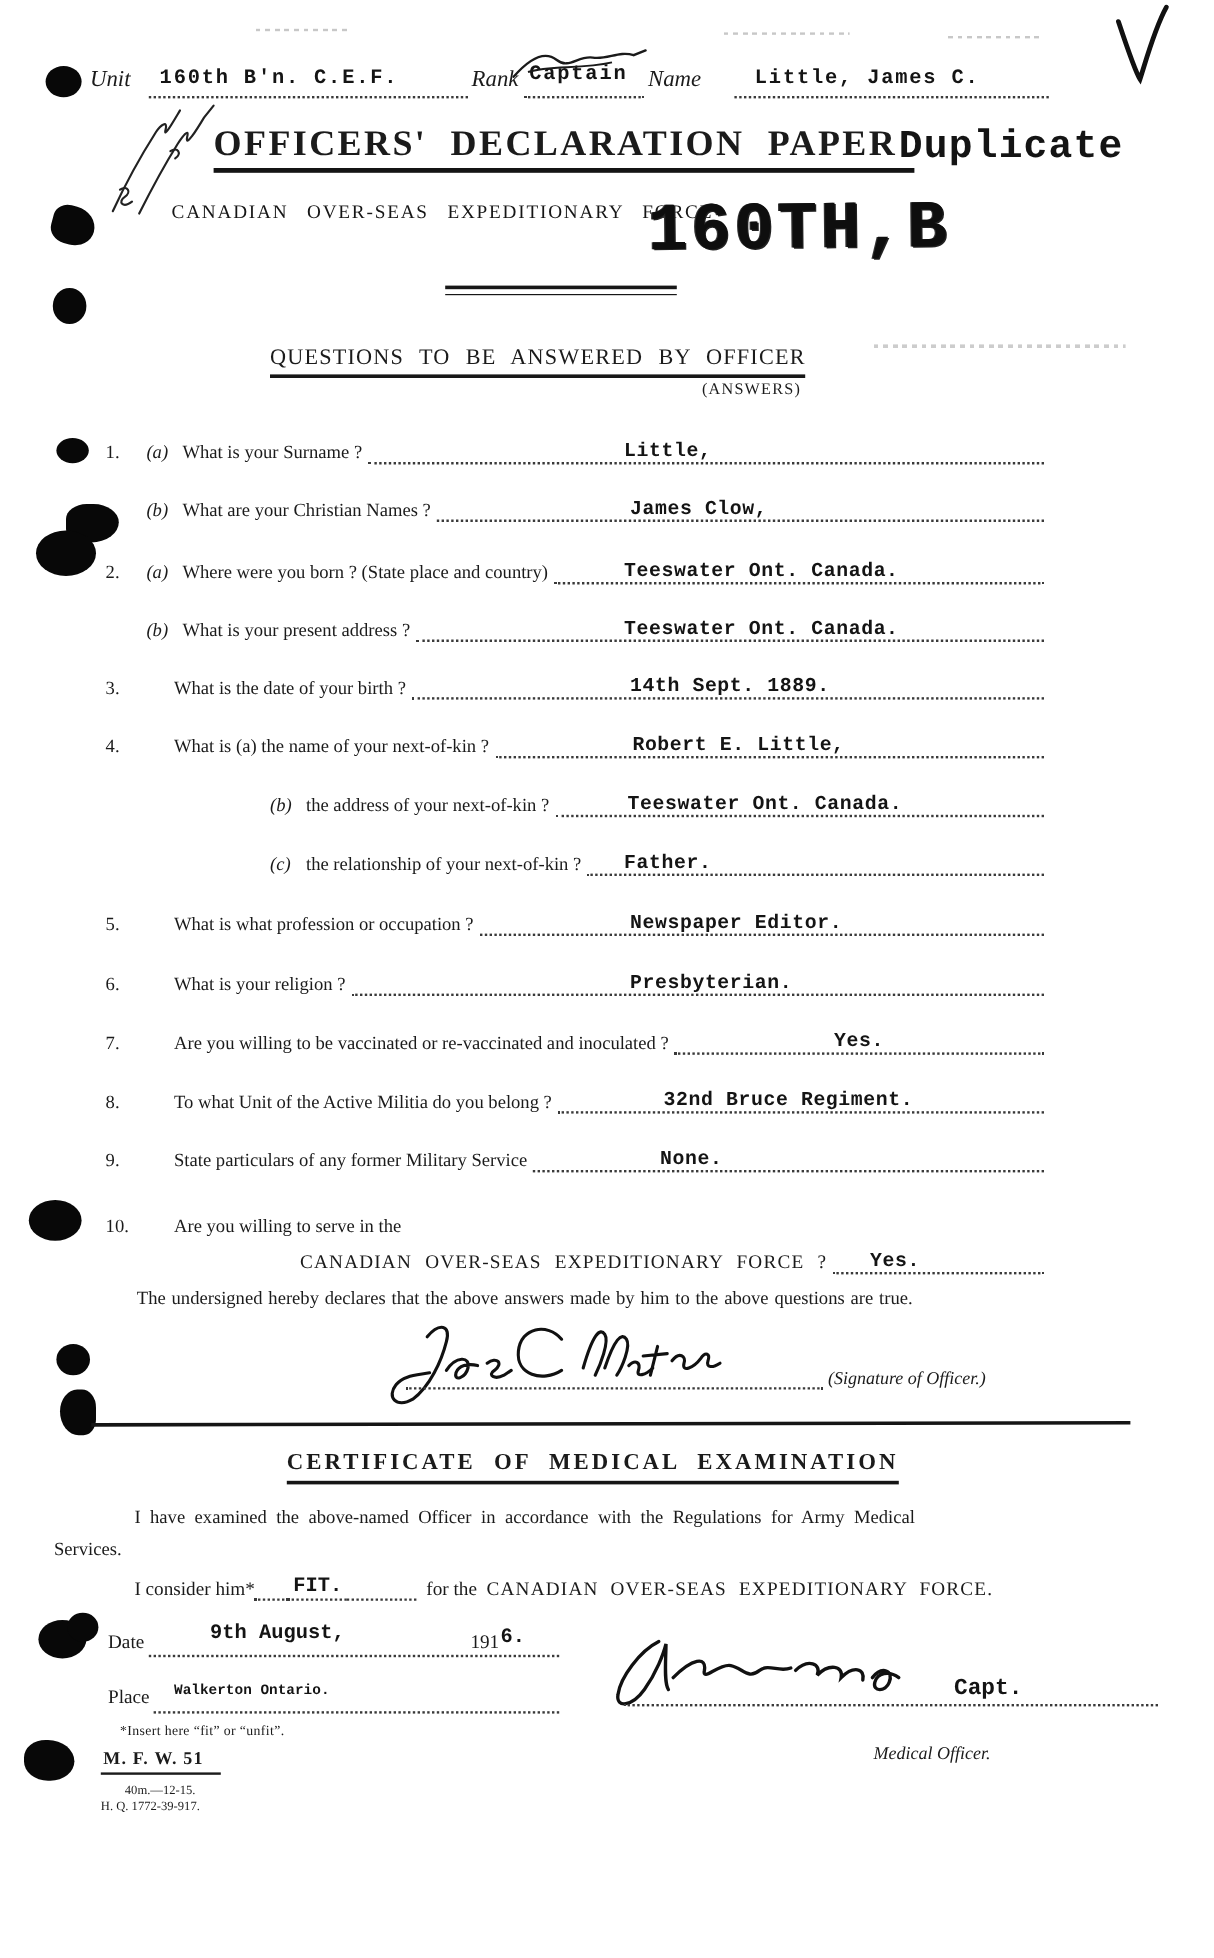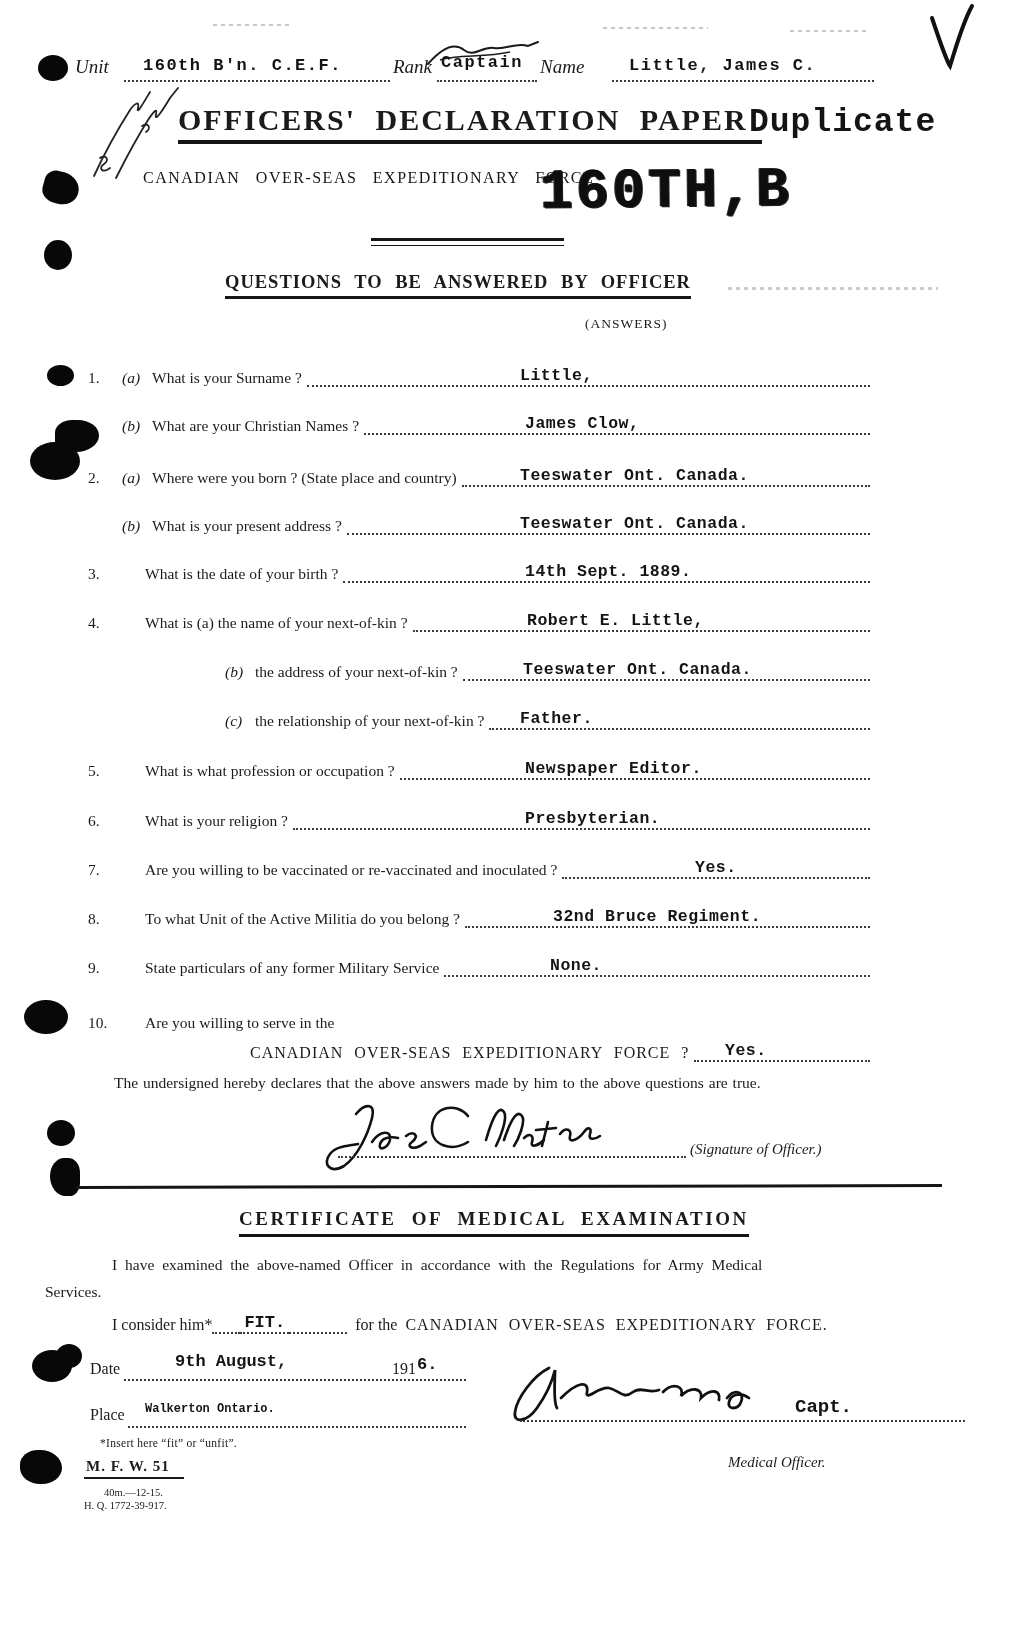--- a/index.html
+++ b/index.html
@@ -11,22 +11,22 @@
   .v17{position:absolute;font-size:17px;letter-spacing:1.5px;white-space:nowrap;}
   .dot{position:absolute;height:0;border-bottom:2px dotted #3a3a3a;}
   .title{position:absolute;font-size:30px;font-weight:700;letter-spacing:2px;word-spacing:10px;
          border-bottom:4px solid #141414;padding:0 14px 3px 0;white-space:nowrap;}
   .dup{position:absolute;font-size:33px;letter-spacing:1px;white-space:nowrap;}
   .subtitle{position:absolute;font-size:16px;letter-spacing:1.5px;word-spacing:10px;color:#161616;white-space:nowrap;}
   .stamp{position:absolute;font-family:"Liberation Mono","DejaVu Sans Mono",monospace;font-weight:700;
          font-size:55px;letter-spacing:3px;color:#0e0e0e;transform:rotate(-0.6deg) scaleY(1.02);
          text-shadow:1px 1px 0 #222,-1px 0 0 #333;white-space:nowrap;}
   .rule2{position:absolute;height:4px;border-top:3px solid #171717;border-bottom:1px solid #171717;}
-  .qhead{position:absolute;font-size:18.5px;font-weight:700;letter-spacing:1px;word-spacing:7px;
-         border-bottom:3px solid #171717;padding-bottom:3px;white-space:nowrap;}
+  .qhead{position:absolute;font-size:18.5px;font-weight:400;letter-spacing:1px;word-spacing:7px;
+         border-bottom:3px solid #171717;padding-bottom:3px;white-space:nowrap;margin-top:16px;}
   .anslabel{position:absolute;font-size:13.5px;letter-spacing:1px;}
   .qrow{position:absolute;left:88px;width:782px;height:26px;display:flex;align-items:flex-end;font-size:15.5px;}
   .qnum{width:34px;flex:none;}
   .qsub{width:30px;flex:none;font-style:italic;}
   .nosub .qsub{width:23px;}
   .indent2 .qsub{margin-left:103px;}
   .qtext{flex:none;padding-right:5px;white-space:nowrap;}
   .leader{flex:1;border-bottom:2px dotted #3a3a3a;height:100%;}
   .noleader .leader{border-bottom:none;}
   .answer{position:absolute;left:var(--ax,0);bottom:2px;font-size:16.5px;letter-spacing:0.5px;white-space:nowrap;}
@@ -71,21 +71,21 @@
 <div class="smudge" style="left:603px;top:27px;width:105px;"></div>
 <div class="smudge" style="left:790px;top:30px;width:80px;"></div>
 <div class="smudge" style="left:728px;top:287px;width:210px;height:3px;opacity:.5;"></div>
 
 <svg style="left:930px;top:4px;" width="54" height="68" viewBox="0 0 54 68">
   <path d="M2,14 C10,38 16,56 20,62 C24,50 32,20 42,2" fill="none" stroke="#111" stroke-width="4" stroke-linecap="round"></path>
 </svg>
 
 <span class="lbl" style="left:75px;top:56px;">Unit</span>
 <div class="dot" style="left:124px;top:80px;width:266px;"></div>
-<span class="typed v17" style="left:133px;top:56px;margin-left:10px;">160th B'n. C.E.F.</span>
+<span class="typed v17" style="left:133px;top:56px;">160th B'n. C.E.F.</span>
 
 <span class="lbl" style="left:393px;top:56px;">Rank</span>
 <div class="dot" style="left:437px;top:80px;width:100px;"></div>
 <span class="typed v17" style="left:441px;top:53px;">Captain</span>
 <svg style="left:424px;top:38px;" width="118" height="34" viewBox="0 0 118 34">
   <path d="M4,26 C18,10 30,4 40,12 C50,20 58,8 70,10 C82,12 92,4 104,8 L114,4" fill="none" stroke="#1a1a1a" stroke-width="2" stroke-linecap="round"></path>
   <path d="M16,22 C34,16 60,20 86,14" fill="none" stroke="#1a1a1a" stroke-width="1.6"></path>
 </svg>
 
 <span class="lbl" style="left:540px;top:56px;">Name</span>

